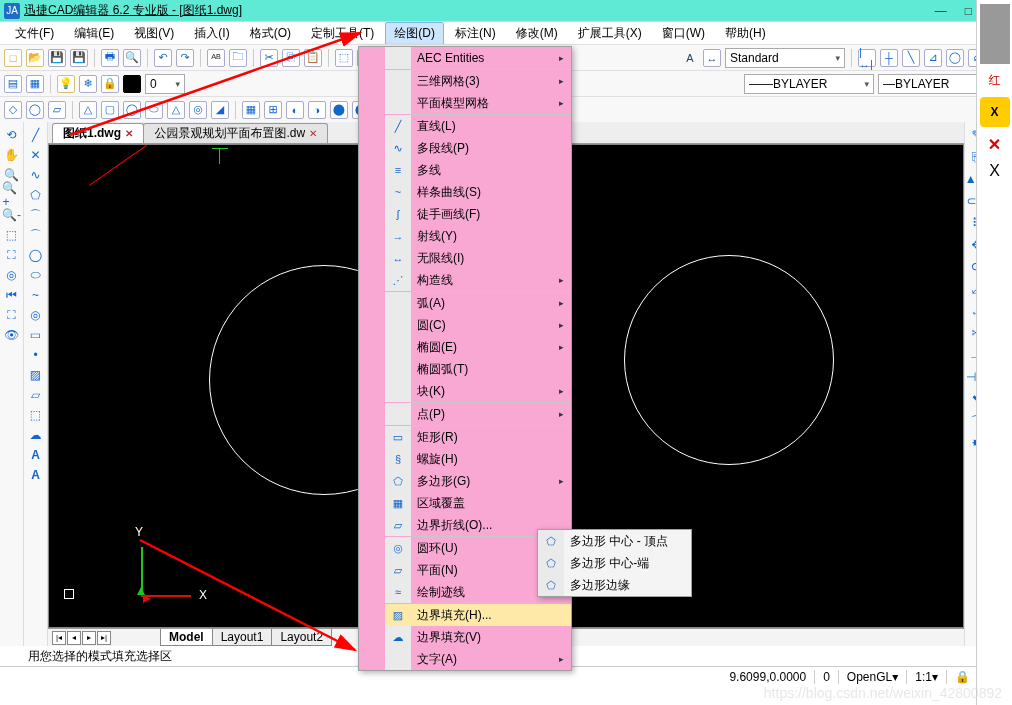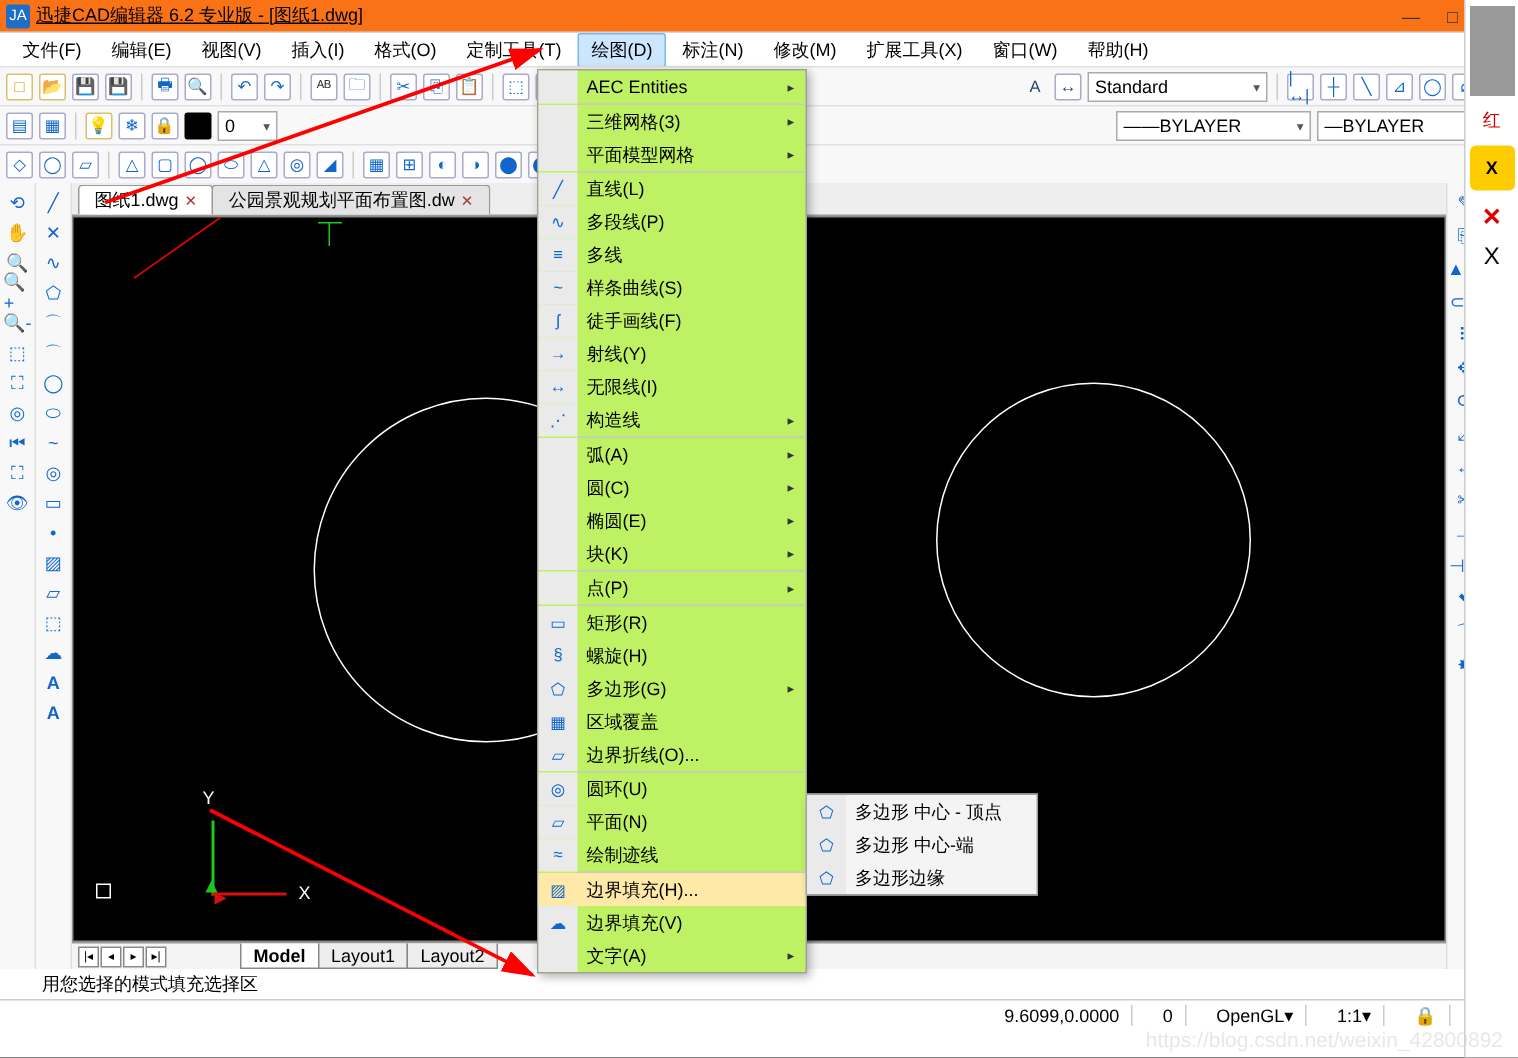--- a/index.html
+++ b/index.html
@@ -1,17 +1,17 @@
 <!DOCTYPE html>
 <html><head>
 <meta charset="utf-8">
 <style>
   * { box-sizing: border-box; margin:0; padding:0; font-family: "Microsoft YaHei", Tahoma, sans-serif; font-size:12px; }
   body { background:#fff; width:1012px; height:705px; overflow:hidden; position:relative; }
-  .titlebar { height:22px; background:#f97316; border-bottom:1px solid #d7d7d7; display:flex; align-items:center; padding:0 4px; }
+  .titlebar { height:22px; background:#5eead4; border-bottom:1px solid #d7d7d7; display:flex; align-items:center; padding:0 4px; }
   .titlebar .logo { width:16px; height:16px; background:#1e6ec8; color:#fff; font-size:10px; text-align:center; line-height:16px; border-radius:2px; margin-right:4px;}
   .titletext { color:#000;text-decoration:underline; }
   .winbtns { margin-left:auto; display:flex; gap:18px; padding-right:8px; color:#333; font-size:14px; }
   .winbtns span { cursor:pointer; }
   .menubar { height:22px; display:flex; align-items:center; padding:0 6px; gap:2px; background:#fff; }
   .menubar .mitem { padding:2px 8px; border:1px solid transparent; border-radius:2px; }
   .menubar .mitem.active { background:#cde6ff; border-color:#7eb8e8; }
   .toolbar-row { height:26px; border-top:1px solid #e0e0e0; display:flex; align-items:center; padding:0 4px; gap:4px; background:#f8f8f8; position:relative; }
   .ticon { width:18px; height:18px; border:1px solid #aac; border-radius:2px; background:#fff; display:flex; align-items:center; justify-content:center; font-size:11px; color:#246; flex:0 0 auto;}
   .ticon.blue { color:#1166cc; }
@@ -21,49 +21,49 @@
   .tsel .arr { margin-left:auto; color:#555; font-size:9px;}
   
   .workspace { position:relative; height:524px; background:#f0f0f0; display:flex; }
   
   .vtoolbar { width:24px; background:#f8f8f8; border-right:1px solid #ddd; display:flex; flex-direction:column; align-items:center; padding-top:4px; gap:2px;}
   .vicon { width:18px; height:18px; display:flex; align-items:center; justify-content:center; color:#1166cc; font-size:12px; cursor:pointer;}
   
   .center { flex:1; display:flex; flex-direction:column; position:relative;}
   .doctabs { height:22px; background:#eee; display:flex; align-items:flex-end; padding-left:4px; border-bottom:1px solid #999;}
   .doctab { height:20px; padding:2px 10px; background:#e4e4e4; border:1px solid #999; border-bottom:none; margin-right:-1px; font-size:12px; display:flex; align-items:center; gap:4px; border-radius:3px 3px 0 0;}
-  .doctab.active { background:#fff; font-weight:normal;}
+  .doctab.active { background:#fff; font-weight:bold;}
   .doctab .x { color:#a33; font-size:10px;}
   .canvas { flex:1; background:#000; position:relative; overflow:hidden; border:1px solid #888;}
   .circle { position:absolute; border:1px solid #fff; border-radius:50%; }
   .ucs { position:absolute; left:92px; bottom:30px; }
   .ucs .yax { position:absolute; width:2px; height:50px; background:#1dc81d; bottom:0; left:0;}
   .ucs .xax { position:absolute; height:2px; width:50px; background:#d81010; bottom:0; left:0;}
   .ucslabel { position:absolute; color:#fff; font-size:12px;}
   .layouttabs { height:18px; background:#f4f4f4; border-top:1px solid #999; display:flex; align-items:center; padding-left:4px; font-size:11px;}
   .layouttabs .navbtn { width:14px; height:14px; border:1px solid #888; background:#fff; margin-right:1px; display:flex; align-items:center; justify-content:center; font-size:8px;}
   .ltab { padding:1px 8px; border:1px solid #888; border-top:none; margin-left:-1px; background:#eee;}
   .ltab.active { background:#fff; font-weight:bold;margin-left:48px;}
   
-  .dropdown { position:absolute; top:0; left:358px; width:180px; background:#bef264; border:1px solid #a0a0a0; box-shadow:2px 2px 6px rgba(0,0,0,0.3); z-index:50;}
+  .dropdown { position:absolute; top:0; left:358px; width:214px; background:#f9a8d4; border:1px solid #a0a0a0; box-shadow:2px 2px 6px rgba(0,0,0,0.3); z-index:50;padding-left:26px;}
   .ddrow { display:flex; align-items:center; height:22px; position:relative;}
   .ddrow .iconcol { width:26px; height:100%; background:#eaeaea; display:flex; align-items:center; justify-content:center; color:#1166cc; font-size:11px; flex:0 0 auto;}
   .ddrow .lbl { padding-left:6px; flex:1;}
   .ddrow .arr { width:12px; font-size:9px; color:#333;}
   .ddrow.hl { background:#ffe9a8; }
   .ddrow.hl .iconcol { background:#ffe9a8;}
   .ddsep { height:1px; background:#c8c8c8; margin-left:26px;}
   
   .submenu { position:absolute; top:483px; left:537px; width:155px; background:#f4f4f4; border:1px solid #a0a0a0; box-shadow:2px 2px 6px rgba(0,0,0,0.3); z-index:51;}
   
   .rvtoolbar { width:24px; background:#f8f8f8; border-left:1px solid #ddd; display:flex; flex-direction:column; align-items:center; padding-top:4px; gap:4px;}
   
   .statusbar { height:20px; background:#fff; border-top:1px solid #ccc; display:flex; align-items:center; padding:0 6px; font-size:12px;}
   .statusbar .sseg { padding:0 8px; border-right:1px solid #ccc; height:100%; display:flex; align-items:center;}
-  .statusbar .right { margin-left:auto; display:flex; gap:12px;}
+  .statusbar .right { margin-left:auto; display:flex; gap:0;}
   .watermark { position:absolute; right:10px; bottom:4px; color:#d0d0d0; font-size:14px; opacity:0.5; pointer-events:none;}
   
   svg.line-arrow-red { position:absolute; pointer-events:none; z-index:100;}
   
   .right-ext { position:absolute; right:0; top:0; width:36px; height:705px; background:#fff; border-left:1px solid #ccc; display:flex; flex-direction:column; align-items:center; padding-top:4px; gap:8px;}
   .right-ext .xclose { color:#d00; font-size:16px; font-weight:bold;}
 </style>
 </head>
 <body>
 
@@ -345,20 +345,25 @@
         <div class="lbl">圆(C)</div>
         <div class="arr">▸</div>
       </div>
       <div class="ddrow">
         <div class="iconcol"></div>
         <div class="lbl">椭圆(E)</div>
         <div class="arr">▸</div>
       </div>
       <div class="ddrow">
         <div class="iconcol"></div>
+        <div class="lbl">椭圆弧(T)</div>
+        <div class="arr"></div>
+      </div>
+      <div class="ddrow">
+        <div class="iconcol"></div>
         <div class="lbl">块(K)</div>
         <div class="arr">▸</div>
       </div>
       <div class="ddsep"></div>
       <div class="ddrow">
         <div class="iconcol"></div>
         <div class="lbl">点(P)</div>
         <div class="arr">▸</div>
       </div>
       <div class="ddsep"></div>

